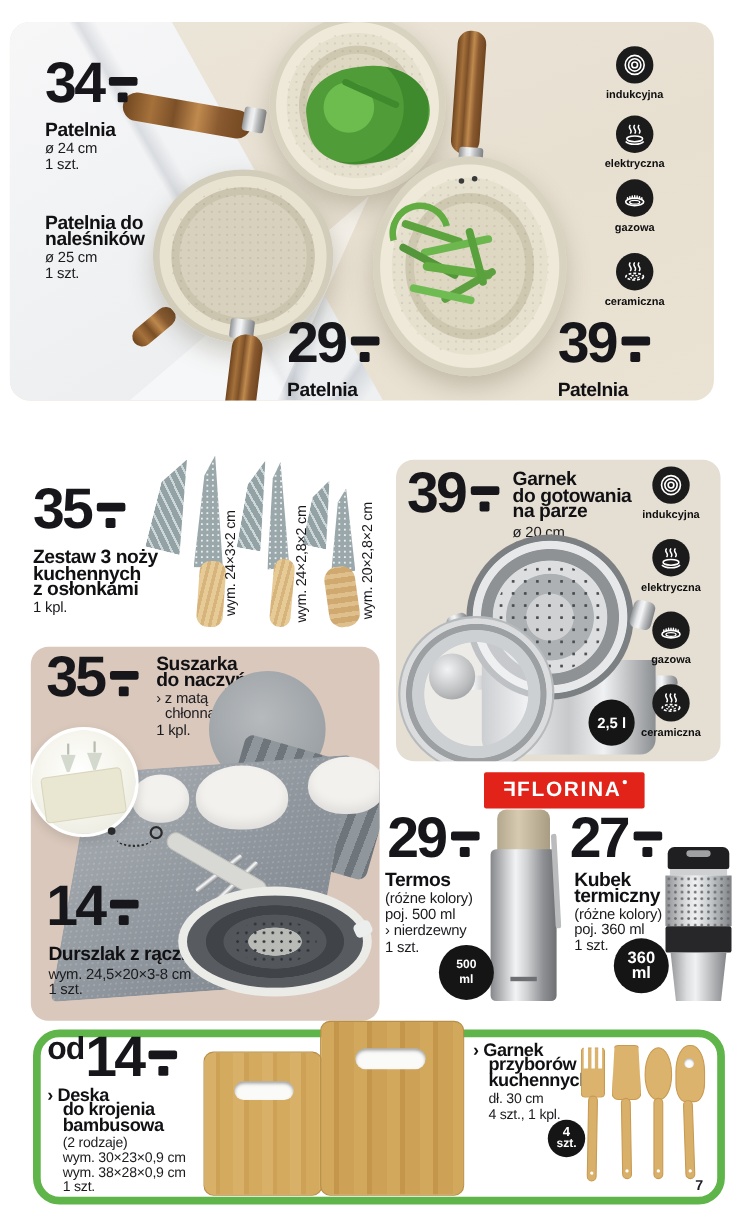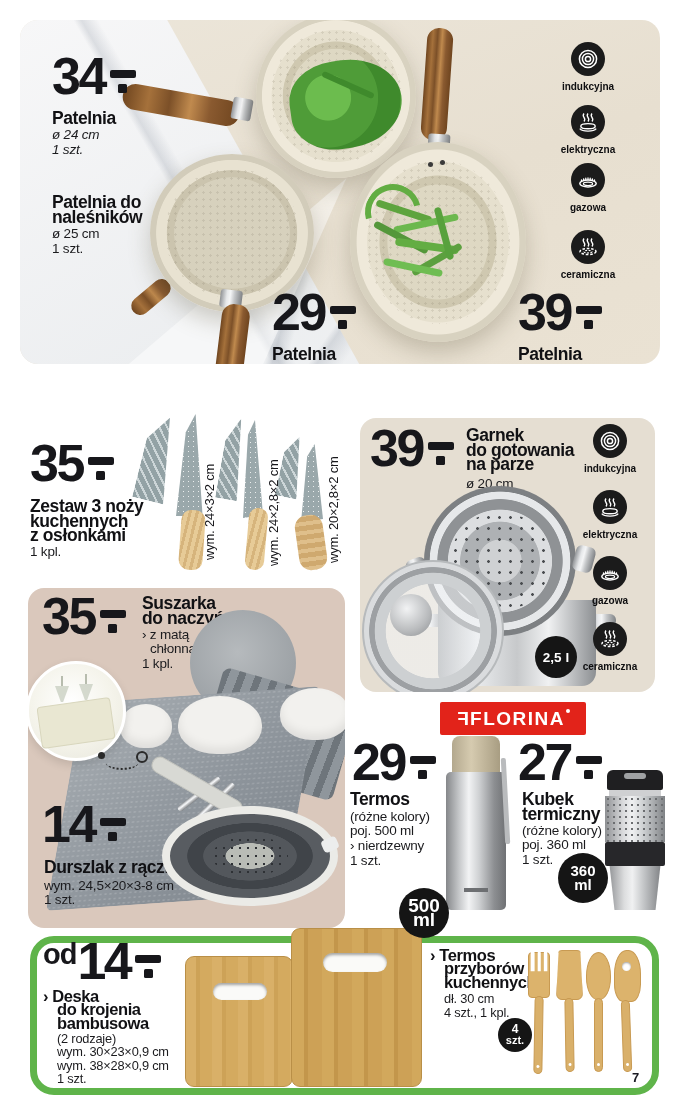--- a/index.html
+++ b/index.html
@@ -21,21 +21,21 @@
   
   .hobicon{position:absolute;width:34px;height:34px;border-radius:50%;background:#1b1b1b;display:flex;align-items:center;justify-content:center;}
   .hobicon svg{width:24px;height:24px;}
   .hoblabel{position:absolute;width:90px;text-align:center;font-size:10px;font-weight:bold;color:#0e0e10;}
 
   .badge{position:absolute;background:#151515;color:#fff;border-radius:50%;display:flex;flex-direction:column;align-items:center;justify-content:center;font-weight:bold;text-align:center;z-index:3;}
 
   .vlabel{position:absolute;width:122px;height:16px;transform:rotate(-90deg);font-size:13px;letter-spacing:-.2px;color:#17171b;white-space:nowrap;}
 
   
-  .hero{left:20px;top:20px;width:640px;height:344px;border-radius:18px;overflow:hidden;
+  .hero{left:9px;top:20px;width:640px;height:344px;border-radius:18px;overflow:hidden;
         background:linear-gradient(160deg,#ece6da,#e7dfd0 55%,#eae2d3);}
   .marble{position:absolute;inset:0;clip-path:polygon(0 0,23% 0,53% 100%,0 100%);
         background:
          linear-gradient(105deg,transparent 46%,rgba(150,158,170,.35) 47%,transparent 49%),
          linear-gradient(60deg,transparent 30%,rgba(150,158,170,.28) 31%,transparent 33%),
          linear-gradient(125deg,transparent 60%,rgba(150,158,170,.3) 61%,transparent 64%),
          linear-gradient(150deg,#f7f7f8,#eceef0 60%,#f2f3f4);}
   .napkin{position:absolute;inset:0;clip-path:polygon(51% 46%,38% 100%,17% 100%);background:rgba(255,255,255,.5);}
   .pan{position:absolute;border-radius:50%;
        background:radial-gradient(closest-side,#ded8c3 0 57%,#cfc8b0 58% 66%,#e6e0ce 67% 80%,#efe9da 81% 92%,#d8d2c0 93% 100%);
@@ -137,21 +137,21 @@
 
     <div class="abs" style="left:32px;top:36px;">
       <div class="price">
           <span class="num">34</span>
           <span class="mark">
             <span class="bar"></span>
             <span class="dotm"></span>
           </span>
         </div>
       <div class="pname" style="margin-top:14px;">Patelnia</div>
-      <div class="pinfo" style="margin-top:3px;font-style:italic;">
+      <div class="pinfo" style="margin-top:3px;">
         <div>ø 24 cm</div>
         <div>1 szt.</div>
       </div>
     </div>
 
     <div class="abs" style="left:32px;top:162px;">
       <div class="pname" style="margin-top:13px;">
         <div>Patelnia do</div>
         <div>naleśników</div>
       </div>
@@ -396,21 +396,21 @@
         <span class="dotm"></span>
       </span>
     </div>
   <div class="abs pname" style="left:350px;top:792px;">Termos</div>
   <div class="abs pinfo" style="left:350px;top:808px;">
     <div>(różne kolory)</div>
     <div>poj. 500 ml</div>
     <div>› nierdzewny</div>
     <div>1 szt.</div>
   </div>
-  <div class="badge" style="left:399px;top:888px;width:50px;height:50px;font-size:19px;line-height:14px;">
+  <div class="badge" style="left:399px;top:859px;width:50px;height:50px;font-size:11px;line-height:14px;">
     <span>500</span>
       <span>ml</span>
   </div>
 
   <div class="abs" style="left:446px;top:736px;width:64px;height:176px;">
     <div class="abs" style="left:6px;top:0;width:48px;height:38px;border-radius:8px 8px 2px 2px;background:linear-gradient(90deg,#b3a88e,#d6cbb0 40%,#a89d82);"></div>
     <div class="abs" style="left:0;top:36px;width:60px;height:138px;border-radius:5px;background:linear-gradient(90deg,#85878a,#c6c8ca 22%,#f2f3f4 38%,#cfd1d3 55%,#8d8f92 80%,#6f7174);"></div>
     <div class="abs" style="left:57px;top:22px;width:5px;height:86px;border-radius:2px;background:#b9bbbd;transform:rotate(-3deg);"></div>
     <div class="abs" style="left:18px;top:152px;width:24px;height:4px;background:#6d6f72;"></div>
   </div>
@@ -468,21 +468,21 @@
   </div>
 
   <div class="board" style="left:185px;top:956px;width:106px;height:129px;">
     <div class="hole" style="left:27px;top:26px;width:54px;height:17px;"></div>
   </div>
   <div class="board" style="left:291px;top:928px;width:129px;height:157px;background:repeating-linear-gradient(90deg,#d2a85c 0 12px,#c3964b 12px 16px,#cda156 16px 30px);">
     <div class="hole" style="left:31px;top:24px;width:64px;height:19px;"></div>
   </div>
 
   <div class="abs pname" style="left:430px;top:949px;z-index:2;font-size:16.5px;line-height:13.4px;">
-    <div>› Termos</div>
+    <div>› Garnek</div>
     <div class="ind">przyborów</div>
     <div class="ind">kuchennych</div>
   </div>
   <div class="abs pinfo" style="left:444px;top:991px;z-index:2;font-size:12.8px;line-height:12.5px;">
     <div>dł. 30 cm</div>
     <div>4 szt., 1 kpl.</div>
   </div>
   <div class="badge" style="left:498px;top:1018px;width:34px;height:34px;font-size:12px;line-height:11px;">
     <span>4</span>
       <span style="font-size:11px;">szt.</span>

